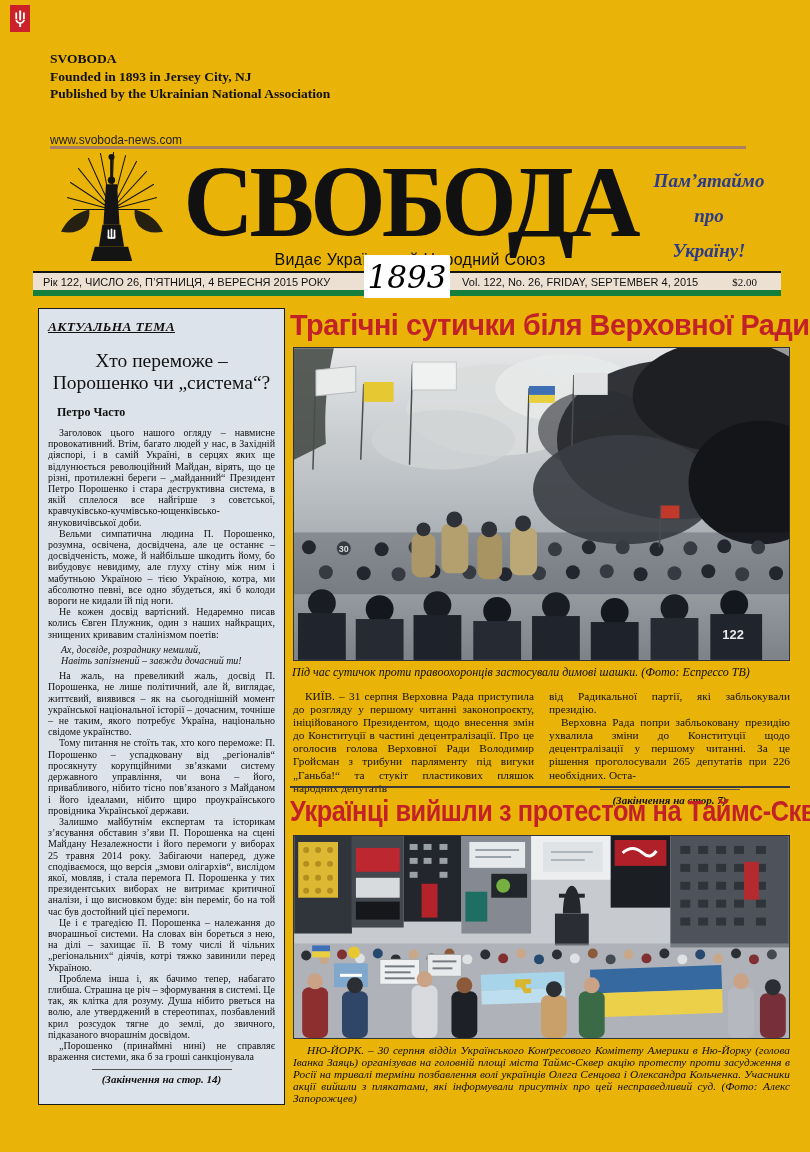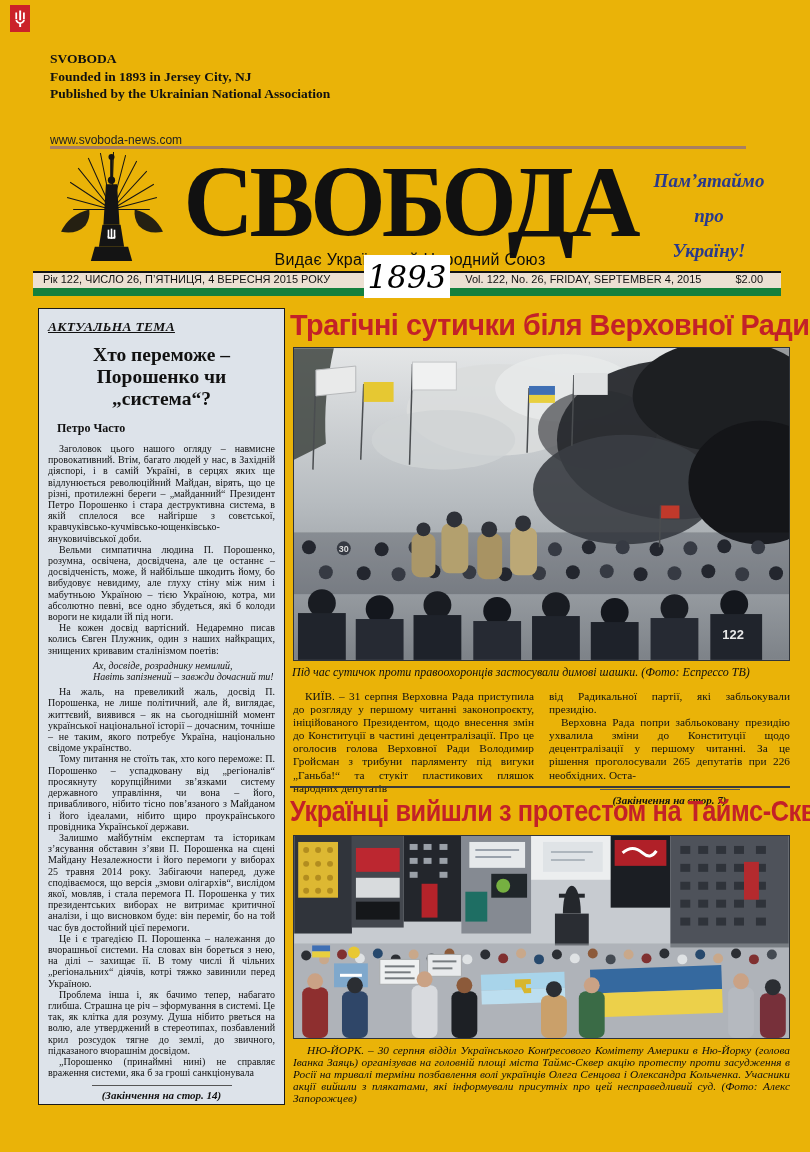--- a/index.html
+++ b/index.html
@@ -28,39 +28,39 @@
   .logo{left:58px;top:151px;width:108px;height:116px;}
   .masthead-title{left:188px;top:150px;width:444px;height:104px;display:flex;align-items:center;justify-content:center;
         font-weight:bold;font-size:97px;letter-spacing:-4px;transform:scaleY(1.04);white-space:nowrap;}
   .motto{left:620px;top:163px;width:178px;text-align:center;color:var(--motto_blue);
         font-weight:bold;font-style:italic;font-size:19px;line-height:35px;}
   .publisher-line{left:205px;top:251px;width:410px;text-align:center;
         font-family:"Liberation Sans",sans-serif;font-size:16px;letter-spacing:.3px;color:#0d0d0d;}
 
   
   .info-bar{left:33px;top:271px;width:748px;height:25px;background:var(--bar_bg);
-        border-top:2px solid #141414;border-bottom:8px solid #15803d;box-sizing:border-box;
-        display:flex;align-items:flex-start;font-family:"Liberation Sans",sans-serif;font-size:11px;}
+        border-top:2px solid #141414;border-bottom:6px solid #15803d;box-sizing:border-box;
+        display:flex;align-items:center;font-family:"Liberation Sans",sans-serif;font-size:11px;}
   .info-bar .l{margin-left:10px;}
   .info-bar .r{margin-left:auto;}
-  .info-bar .p{margin-left:34px;margin-right:18px;}
+  .info-bar .p{margin-left:34px;margin-right:24px;font-family:Liberation Serif, serif;}
   .year-notch{position:absolute;left:50%;top:-18px;transform:translateX(-50%);width:86px;height:43px;
         background:#fff;display:flex;align-items:center;justify-content:center;
         font-family:"DejaVu Serif",serif;font-style:italic;font-size:31px;color:#000;}
 
   
   .left-box{left:38px;top:308px;width:247px;height:797px;background:var(--box_bg);
         border:1px solid #1a1a1a;box-sizing:border-box;padding:10px 9px 8px 9px;}
   .sec-label{font-weight:bold;font-style:italic;font-size:13.5px;text-decoration:underline;letter-spacing:.3px;}
-  .lc-title{margin-top:9px;text-align:center;font-weight:bold;font-size:19.5px;line-height:22px;}
+  .lc-title{margin-top:15px;text-align:center;font-weight:normal;font-size:19.5px;line-height:22px;}
   .byline{margin-top:11px;font-weight:bold;font-size:12px;text-indent:9px;}
   .lc-body{margin-top:7px;font-size:10px;line-height:11.2px;text-align:justify;}
   .lc-body p{margin:0;text-indent:11px;}
   .poem{margin:4px 0 4px 13px;font-style:italic;}
-  .poem div{text-indent:0;margin-left:32px;}
+  .poem div{text-indent:0;}
   .cont-note{margin-top:7px;text-align:center;font-weight:bold;font-style:italic;font-size:11px;}
   .cont-note::before{content:"";display:block;width:140px;margin:0 auto 4px auto;border-top:1px solid #555;}
 
   
   .headline{font-family:"Liberation Sans",sans-serif;font-weight:bold;color:var(--headline_red);
         white-space:nowrap;transform-origin:0 50%;}
   .h1a{left:290px;top:308px;font-size:30px;transform:scaleX(.96);letter-spacing:-.5px;}
   .h2a{left:290px;top:794px;font-size:30px;transform:scaleX(.845);letter-spacing:-.5px;}
   .photo{border:1px solid #30343a;box-sizing:border-box;background:#aaa;}
   .photo svg{display:block;}

